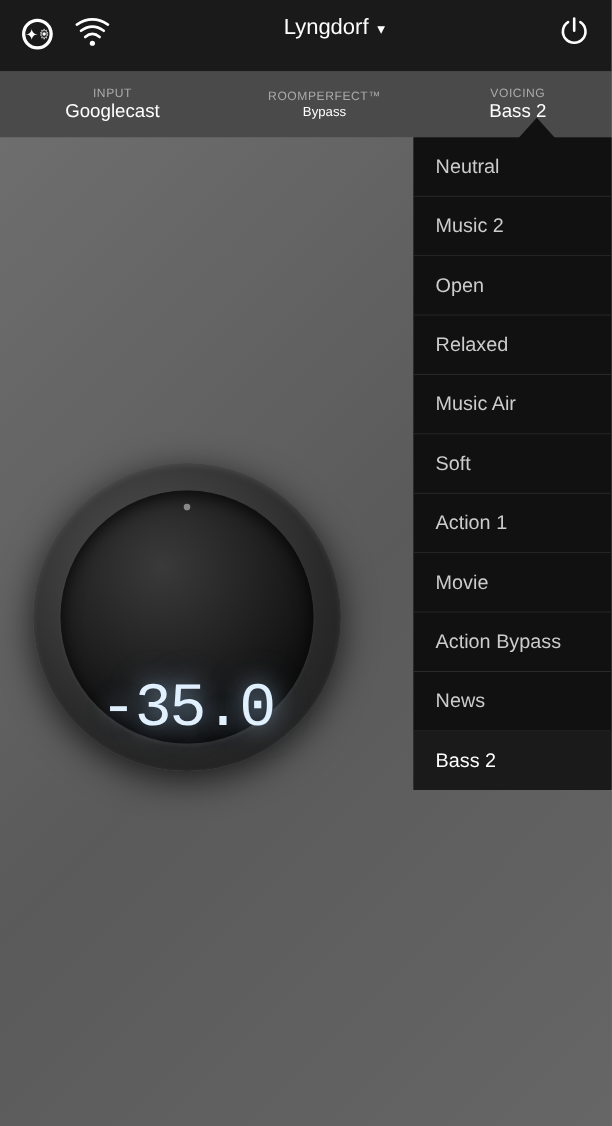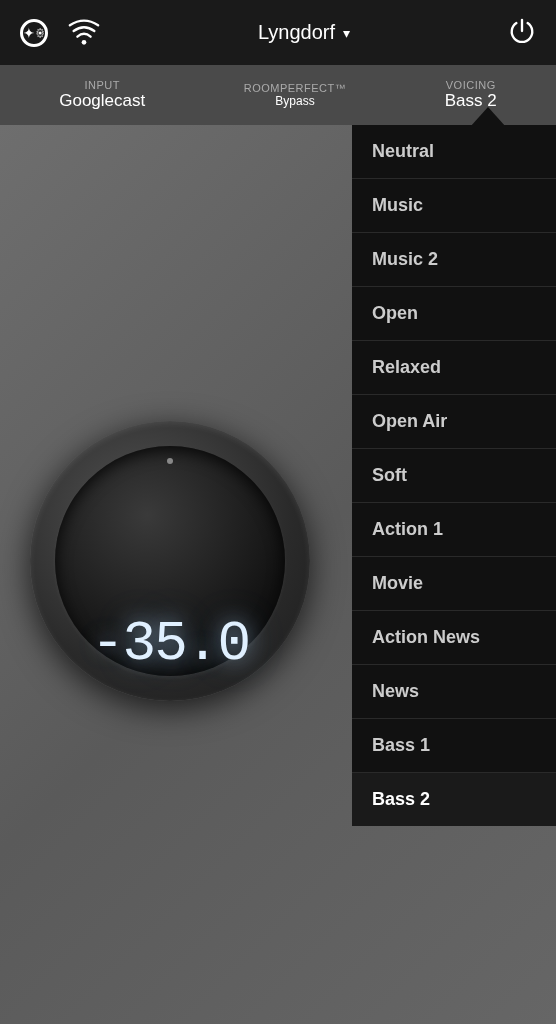--- a/index.html
+++ b/index.html
@@ -12,23 +12,23 @@
       overflow: hidden;
       position: relative;
     }
 
     
     .top-bar {
       width: 100%;
       height: 65px;
       background: #1a1a1a;
       display: flex;
-      align-items: center;
+      align-items: flex-start;
       justify-content: space-between;
-      padding: 0 20px;
+      padding: 14px 20px;
     }
 
     .top-bar-left {
       display: flex;
       align-items: center;
       gap: 20px;
     }
 
     .icon-gear {
       width: 28px;
@@ -173,24 +173,23 @@
       font-weight: 300;
       letter-spacing: -2px;
       text-shadow: 0 0 20px rgba(180,220,255,0.6), 0 0 40px rgba(150,200,255,0.3);
     }
 
     
     .dropdown-menu {
       position: absolute;
       right: 0;
       top: 0;
-      width: 204px;
+      width: 180px;
       background: #111;
       z-index: 10;
-      font-weight: bold;
     }
 
     .dropdown-arrow {
       position: absolute;
       top: -18px;
       right: 50px;
       width: 0;
       height: 0;
       border-left: 18px solid transparent;
       border-right: 18px solid transparent;
@@ -271,27 +270,25 @@
         <div class="knob-dot"></div>
         <span class="volume-display">-35.0</span>
       </div>
     </div>
   </div>
 
   <div class="dropdown-menu">
     <div class="dropdown-arrow"></div>
     <div id="dropdown-items-container">
         <div class="dropdown-item">Neutral</div>
-        <div class="dropdown-item">Music</div>
         <div class="dropdown-item">Music 2</div>
         <div class="dropdown-item">Open</div>
         <div class="dropdown-item">Relaxed</div>
-        <div class="dropdown-item">Open Air</div>
+        <div class="dropdown-item">Music Air</div>
         <div class="dropdown-item">Soft</div>
         <div class="dropdown-item">Action 1</div>
         <div class="dropdown-item">Movie</div>
-        <div class="dropdown-item">Action News</div>
+        <div class="dropdown-item">Action Bypass</div>
         <div class="dropdown-item">News</div>
-        <div class="dropdown-item">Bass 1</div>
         <div class="dropdown-item active">Bass 2</div>
       </div>
   </div>
 </div>
 
 </body></html>

